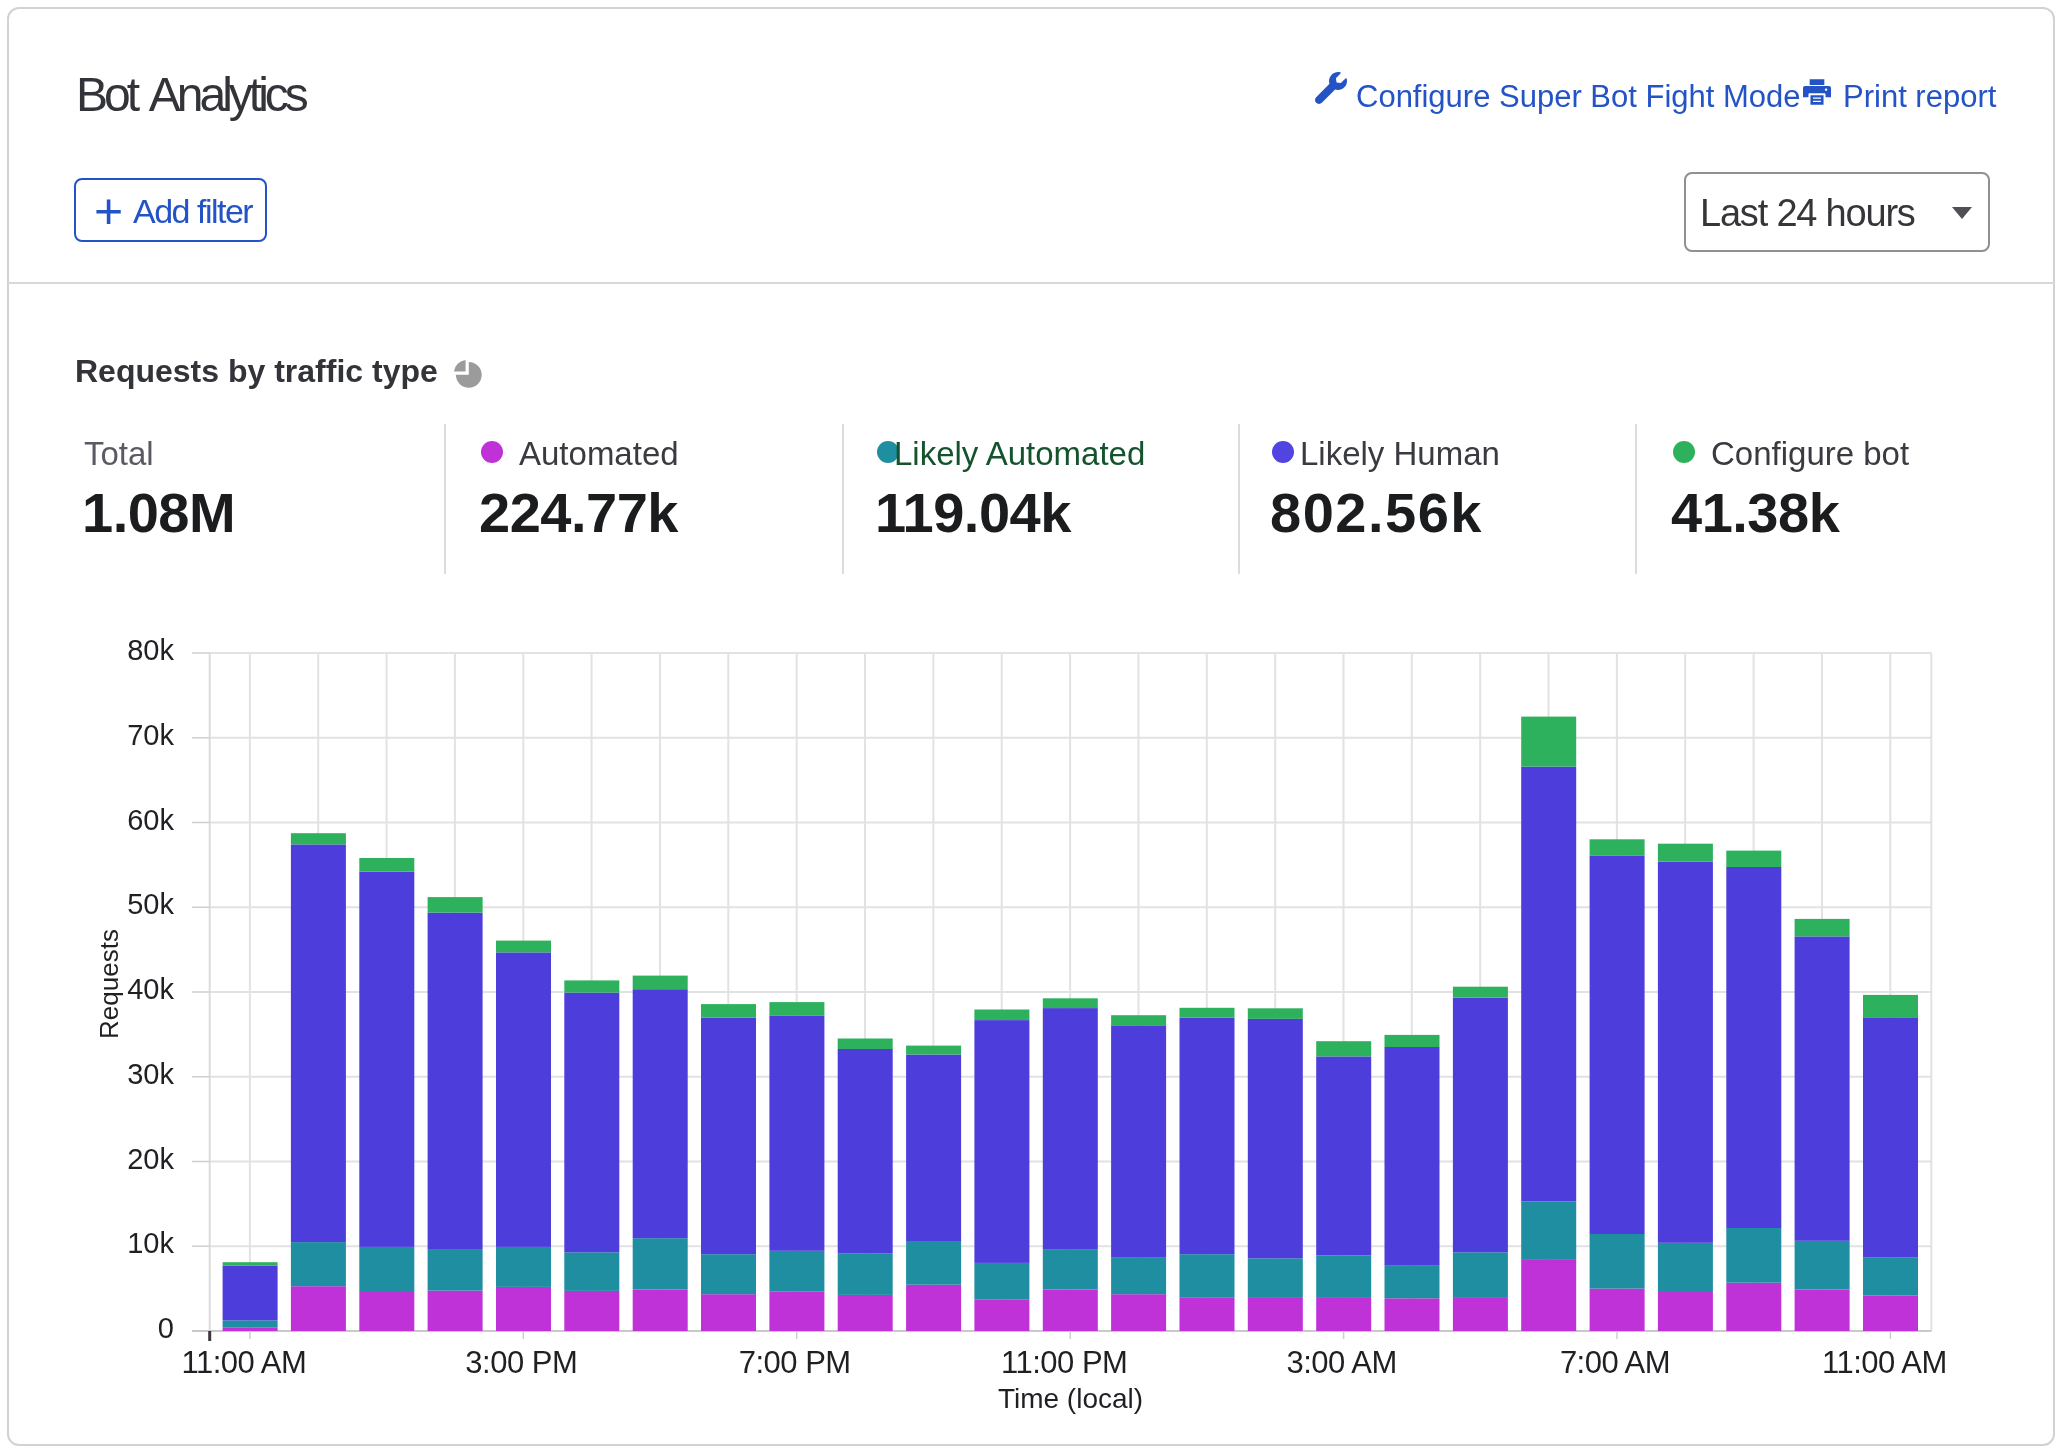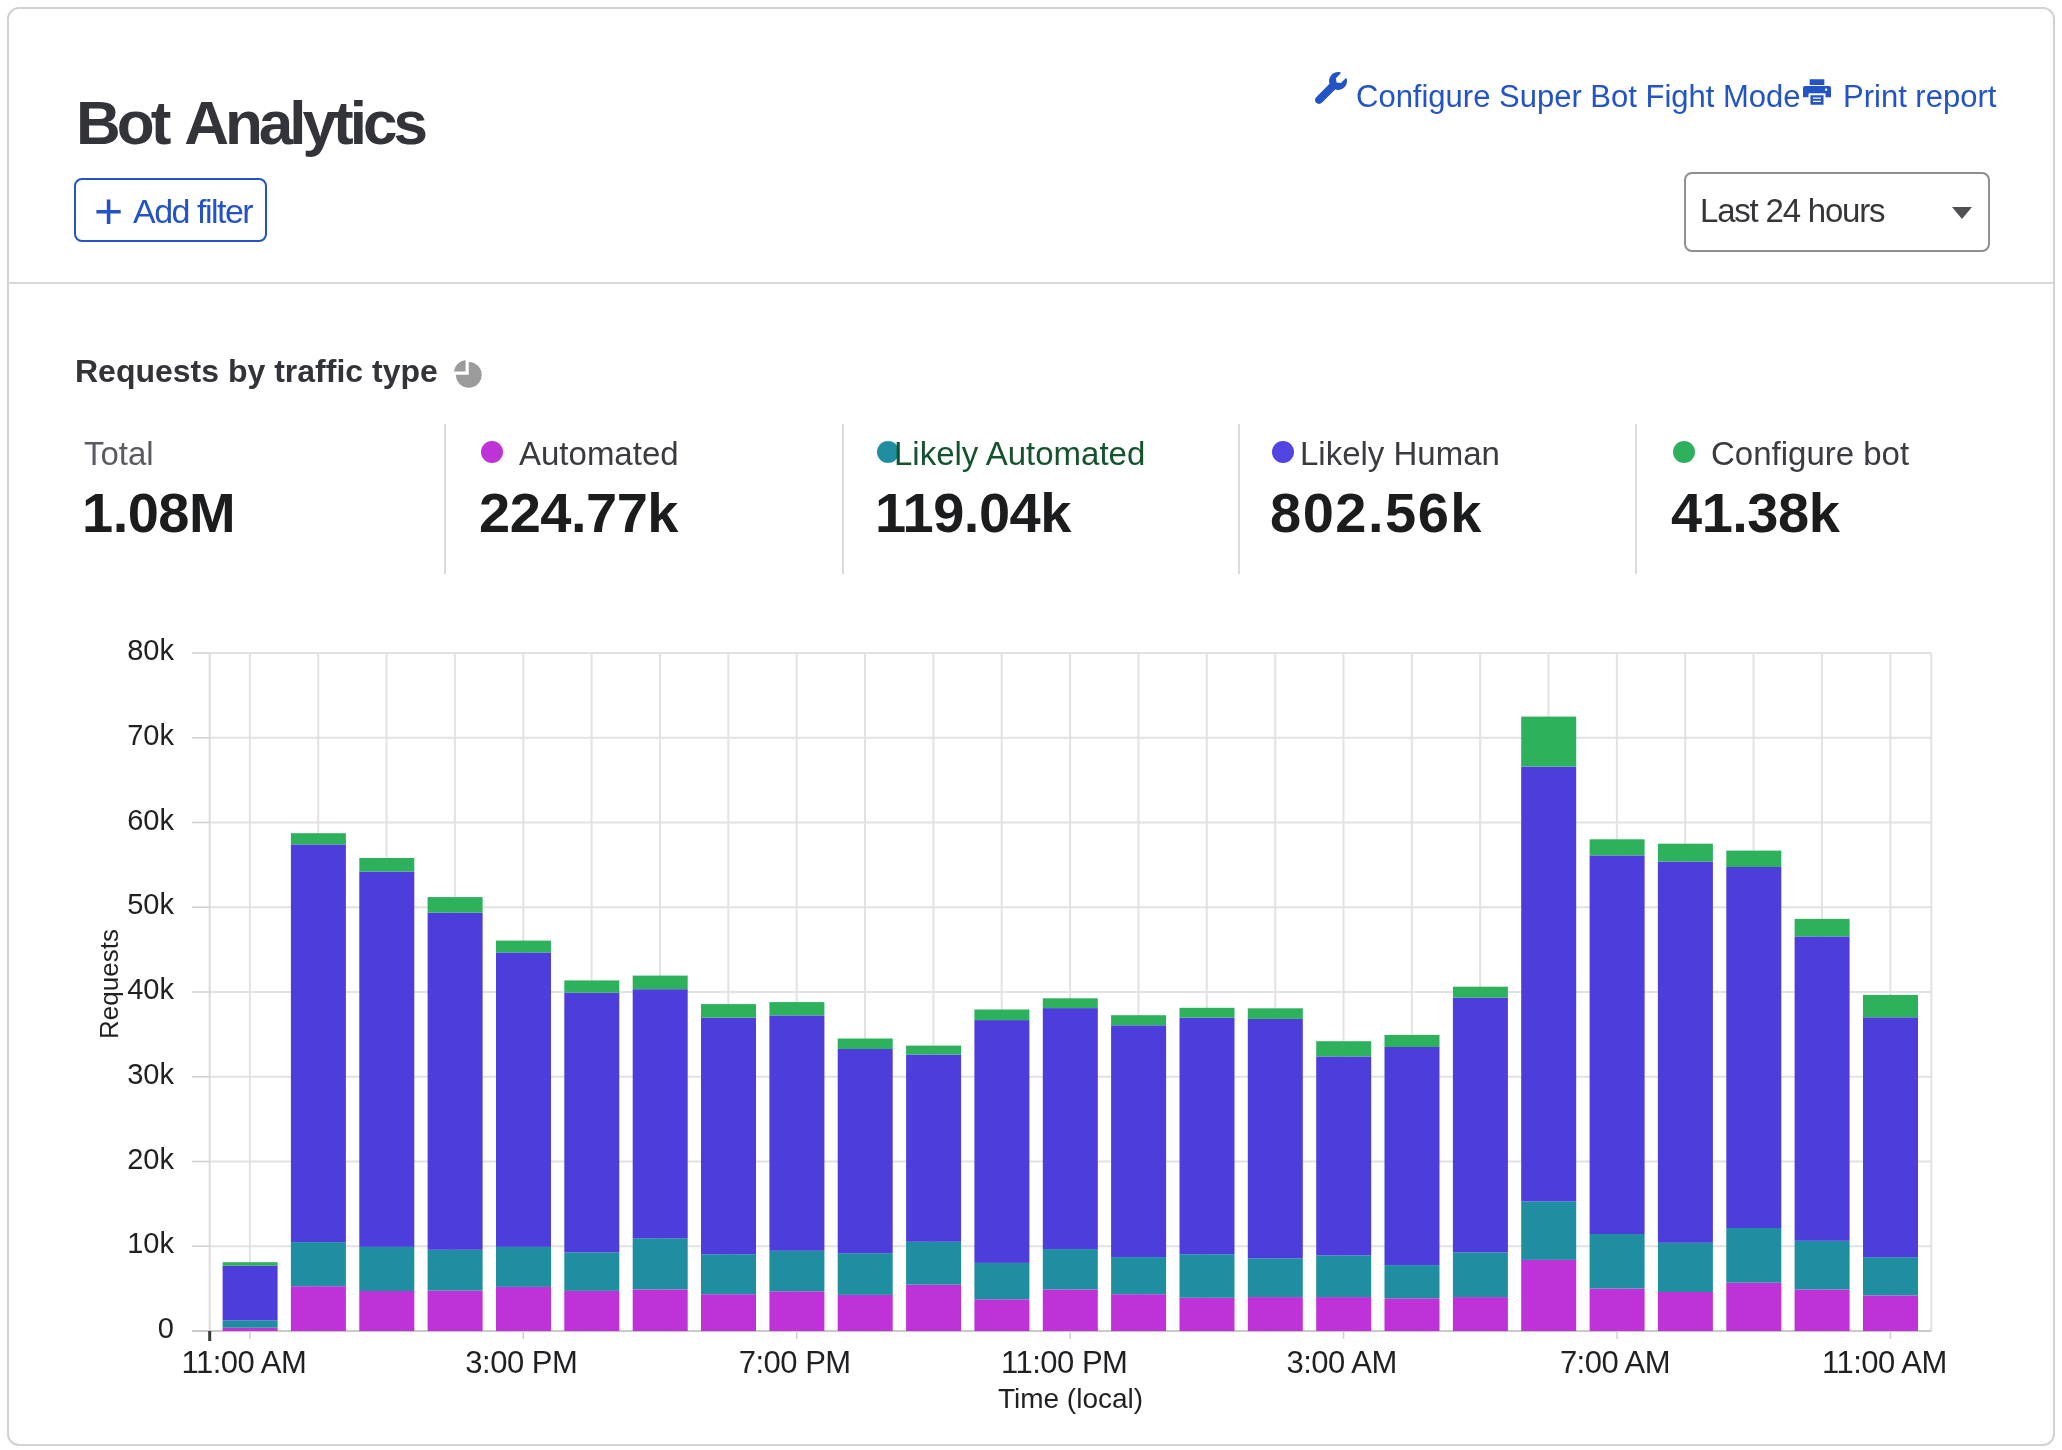--- a/index.html
+++ b/index.html
@@ -4,35 +4,35 @@
 html,body{margin:0;padding:0}
 body{width:2062px;height:1450px;background:#fff;font-family:"Liberation Sans",sans-serif;position:relative;overflow:hidden}
 .abs{position:absolute}
 .lbl{font-size:33px;line-height:33px;white-space:nowrap}
 .val{font-size:56px;line-height:56px;font-weight:700;color:#1b1c1e;letter-spacing:-0.5px;white-space:nowrap}
 .link{font-size:31px;color:#2353c5;white-space:nowrap}
 </style></head>
 <body>
 <div class="abs" style="left:7px;top:7px;width:2048px;height:1439px;border:2px solid #d2d2d6;border-radius:12px;box-sizing:border-box"></div>
 <div class="abs" style="left:8px;top:282px;width:2046px;height:2px;background:#d8d8d8"></div>
-<div class="abs" style="left:76px;top:87px;font-size:62px;font-weight:700;color:#33343a;letter-spacing:-4px;word-spacing:6px">Bot Analytics</div>
+<div class="abs" style="left:76px;top:67px;font-size:48px;font-weight:400;color:#33343a;letter-spacing:-4px;word-spacing:6px">Bot Analytics</div>
 <svg class="abs" style="left:1315px;top:72px" width="32" height="32" viewBox="0 0 512 512" fill="#2353c5">
     <path d="M507.73 109.1c-2.24-9.03-13.54-12.09-20.12-5.51l-74.36 74.36-67.88-11.31-11.31-67.88 74.36-74.36c6.62-6.62 3.43-17.9-5.66-20.16-47.38-11.74-99.55.91-136.58 37.93-39.64 39.64-50.55 97.1-34.05 147.2L18.74 402.76c-24.99 24.99-24.99 65.51 0 90.5 24.99 24.99 65.51 24.99 90.5 0l213.21-213.21c50.12 16.71 107.47 5.68 147.37-34.22 37.07-37.07 49.7-89.32 37.91-136.73z"></path>
   </svg>
 <div class="abs link" style="left:1356px;top:79px">Configure Super Bot Fight Mode</div>
 <svg class="abs" style="left:1801px;top:76px" width="32" height="32" viewBox="0 0 24 24" fill="#2353c5">
     <path d="M17.5 2.5h-11v4.2h11zM21 7.5H3c-.8 0-1.5.7-1.5 1.5v7h4.1v-2.2c0-.4.3-.8.8-.8h11.2c.4 0 .8.3.8.8v2.2h4.1v-7c0-.8-.7-1.5-1.5-1.5zm-2.2 3.7c-.5 0-.9-.4-.9-.9s.4-.9.9-.9.9.4.9.9-.4.9-.9.9z"></path>
     <path d="M7.1 14.5v7h9.8v-7zm7.9 2.6H9v-1h6zm0 2.4H9v-1h6z"></path>
   </svg>
 <div class="abs link" style="left:1843px;top:79px">Print report</div>
 <div class="abs" style="left:74px;top:178px;width:193px;height:64px;border:2.5px solid #2353c5;border-radius:8px;box-sizing:border-box"></div>
 <div class="abs" style="left:94px;top:186px;font-size:50px;font-weight:500;color:#2353c5;line-height:50px">+</div>
 <div class="abs" style="left:133px;top:192px;font-size:34px;font-weight:500;color:#2353c5;letter-spacing:-1.5px">Add filter</div>
 <div class="abs" style="left:1684px;top:172px;width:306px;height:80px;border:2px solid #8f8f94;border-radius:8px;box-sizing:border-box"></div>
-<div class="abs" style="left:1700px;top:192px;font-size:33px;color:#36363a;letter-spacing:-1.2px">Last 24 hours</div>
+<div class="abs" style="left:1700px;top:192px;font-size:38px;color:#36363a;letter-spacing:-1.2px">Last 24 hours</div>
 <div class="abs" style="left:1952px;top:207px;width:0;height:0;border-left:10px solid transparent;border-right:10px solid transparent;border-top:12px solid #4f4f54"></div>
 <div class="abs" style="left:75px;top:353px;font-size:32px;font-weight:700;color:#33343a">Requests by traffic type</div>
 <svg class="abs" style="left:452px;top:358px" width="31" height="31" viewBox="0 0 24 24" fill="#9b9b9b">
     <path d="M10.5 1.5A 10 10 0 0 0 1.5 10.5 L 10.5 10.5 Z"></path>
     <path d="M13 3 A 10 10 0 1 1 3 13 L 13 13 Z"></path>
   </svg>
 <div class="abs lbl" style="left:84px;top:437px;color:#5a5b62">Total</div>
 <div class="abs val" style="left:82px;top:485px;letter-spacing:-0.5px">1.08M</div>
 <div class="abs" style="left:481px;top:441px;width:22px;height:22px;border-radius:50%;background:#be32d7"></div>
 <div class="abs lbl" style="left:519px;top:437px;color:#3a3b41">Automated</div>

